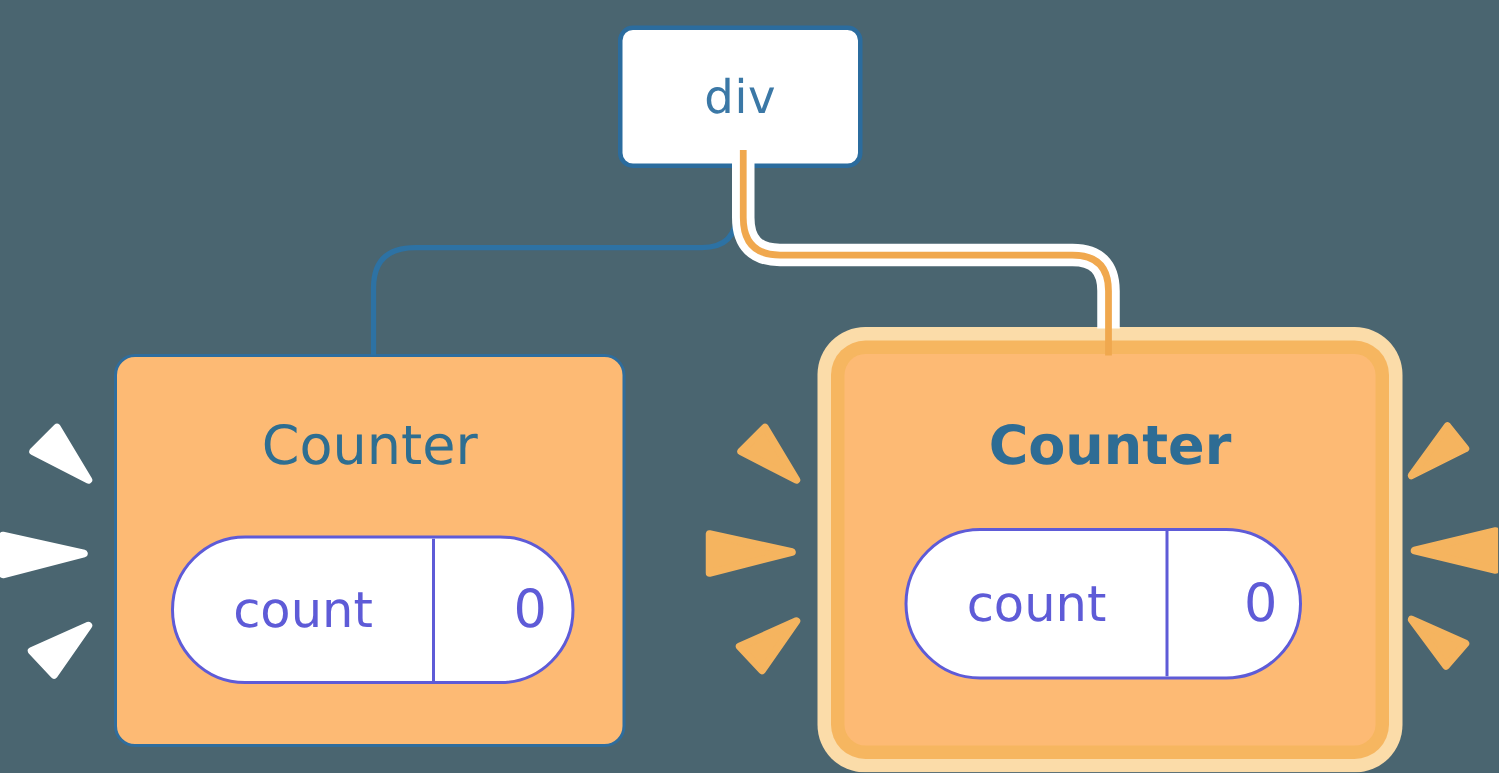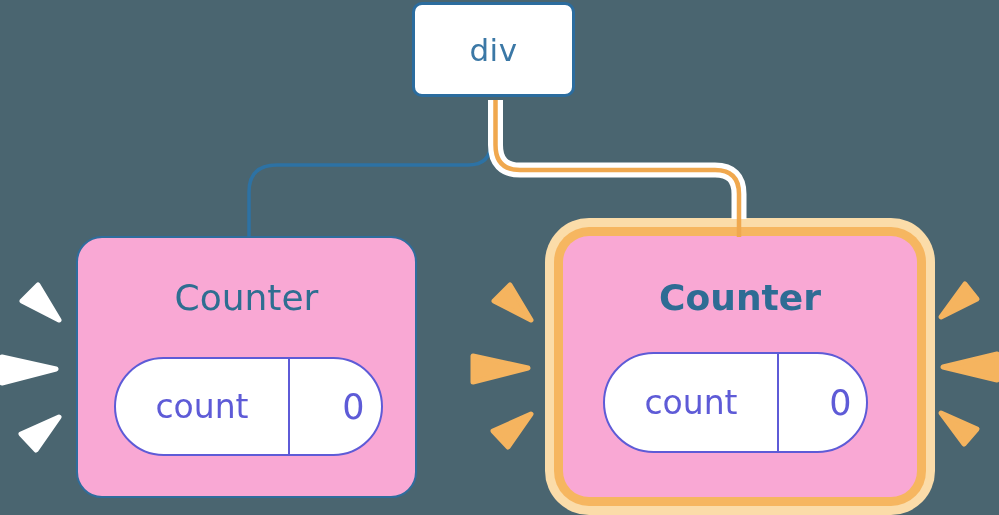--- a/index.html
+++ b/index.html
@@ -11,37 +11,37 @@
   .canvas {
     position: relative;
     width: 999px;
     height: 515px;
     background: #4A6570;
     overflow: hidden;
   }
   
   .root-node {
     position: absolute;
-    left: 412px; top: 2px;
+    left: 412px; top: 17px;
     width: 157px; height: 89px;
     background: #FFFFFF;
     border: 3px solid #2B6C9E;
     border-radius: 10px;
     display: flex; align-items: center; justify-content: center;
   }
   .root-node .label {
     color: #3B78A6;
     font-size: 31px;
     letter-spacing: 0.5px;
   }
   
   .counter-card {
     position: absolute;
-    background: #f9a8d4;
-    border-radius: 26px;
+    background: #fdba74;
+    border-radius: 14px;
     z-index: 1;
   }
   .counter-card.left {
     left: 76px; top: 236px;
     width: 337px; height: 258px;
     border: 2px solid #2F6D9D;
   }
   .counter-card.right {
     left: 563px; top: 236px;
     width: 354px; height: 261px;

